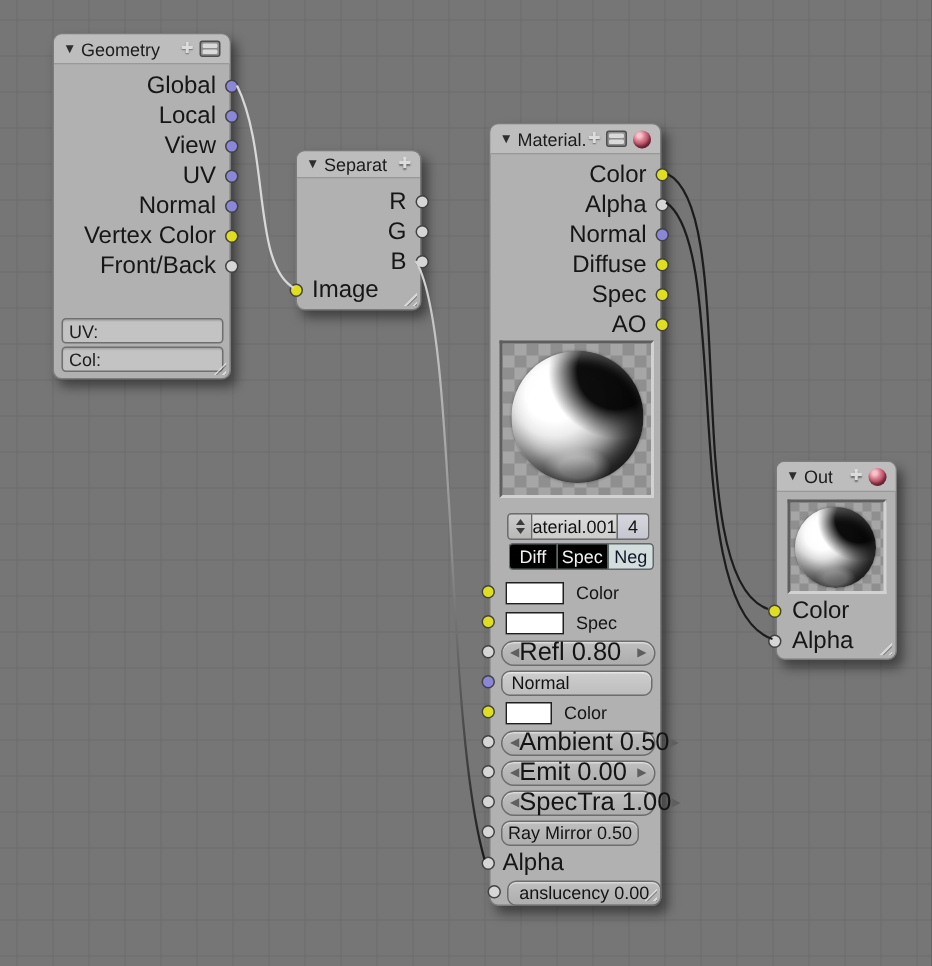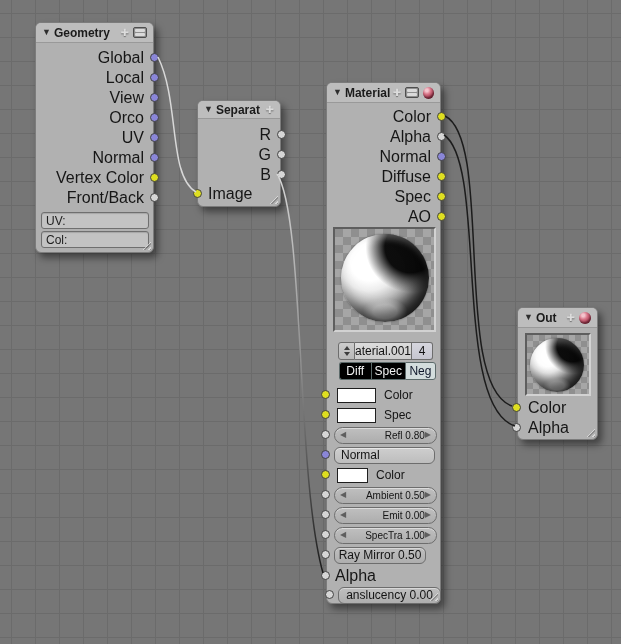--- a/index.html
+++ b/index.html
@@ -15,21 +15,21 @@
   }
   .node{
     position:absolute;background:#b1b1b1;border:1px solid #7c7c7c;border-radius:6px;
     box-shadow:4px 5px 7px rgba(15,15,15,0.5);
   }
   .node-header{
     position:relative;height:20px;background:#bdbdbd;border-bottom:1px solid #999;
     border-radius:5px 5px 0 0;display:flex;align-items:center;padding:0 4px;
   }
   .collapse-tri{font-size:9px;color:#2e2e2e;margin:0 3px 0 2px;line-height:1;cursor:pointer;}
-  .node-title{font-size:12px;color:#1b1b1b;letter-spacing:0;white-space:nowrap;overflow:hidden;font-weight:bold;}
+  .node-title{font-size:12px;color:#1b1b1b;letter-spacing:0;white-space:nowrap;overflow:hidden;}
   .hdr-spacer{flex:1;}
   .plus-icon{font-size:10px;color:#dcdcdc;text-shadow:0 1px 1px rgba(60,60,60,.6);margin:0 2px;line-height:1;}
   .menu-icon{width:14px;height:11px;border:1px solid #4e4e4e;border-radius:2px;background:#8f8f8f;margin:0 2px;display:flex;flex-direction:column;justify-content:space-between;padding:1px;}
   .menu-icon i{display:block;height:3px;background:#dadada;border-radius:1px;}
   .ball-icon{width:12px;height:12px;border-radius:50%;margin:0 2px;
     background:radial-gradient(circle at 35% 28%, #f4c3cc 0 12%, #d87588 35%, #b04058 65%, #7c2338 95%);
     box-shadow:inset -1px -2px 2px rgba(0,0,0,.4);}
   .row{position:relative;height:20px;display:flex;align-items:center;}
   .row .lbl{font-size:16px;color:#161616;white-space:nowrap;}
   .out-row{justify-content:flex-end;padding-right:9px;}
@@ -56,21 +56,21 @@
       radial-gradient(circle at 79% 15%, rgba(5,5,5,.97) 0 25%, rgba(5,5,5,0) 44%),
       radial-gradient(ellipse 34% 20% at 50% 88%, rgba(200,200,200,.85) 0 40%, rgba(200,200,200,0) 75%),
       radial-gradient(circle at 32% 32%, #ffffff 0%, #ffffff 22%, #ececec 34%, #bdbdbd 47%, #8a8a8a 59%, #4a4a4a 73%, #141414 87%, #000 100%);
     box-shadow:inset -7px -9px 14px rgba(0,0,0,.55), inset 3px 4px 7px rgba(255,255,255,.35), 0 0 2px rgba(0,0,0,.4);
   }
   .widget{position:absolute;height:17px;display:flex;align-items:center;}
   .slider{
     background:linear-gradient(#bfbfbf,#adadad);border:1px solid #6d6d6d;border-radius:9px;
     justify-content:space-between;padding:0 5px;box-shadow:inset 0 1px 0 rgba(255,255,255,.45);
   }
-  .slider .sl-text{font-size:10px;color:#141414;flex:1;text-align:right;white-space:nowrap;}
+  .slider .sl-text{font-size:17px;color:#141414;flex:1;text-align:left;white-space:nowrap;}
   .slider .arr{font-size:8px;color:#5f5f5f;line-height:1;}
   .numfield{
     background:linear-gradient(#bfbfbf,#aeaeae);border:1px solid #6d6d6d;border-radius:6px;
     justify-content:center;font-size:12px;color:#141414;box-shadow:inset 0 1px 0 rgba(255,255,255,.4);white-space:nowrap;
   }
   .btn-flat{
     background:linear-gradient(#cecece,#bdbdbd);border:1px solid #6d6d6d;border-radius:6px;
     font-size:12px;color:#141414;padding:0 6px;box-shadow:inset 0 1px 0 rgba(255,255,255,.5);
   }
   .swatch{width:39px;height:15px;background:#ffffff;border:1px solid #1f1f1f;}
@@ -125,24 +125,20 @@
       <div class="row out-row">
         <span class="lbl">Global</span>
         <span class="sock right sock-purple"></span>
       </div>
       <div class="row out-row">
         <span class="lbl">Local</span>
         <span class="sock right sock-purple"></span>
       </div>
       <div class="row out-row">
         <span class="lbl">View</span>
-        <span class="sock right sock-purple"></span>
-      </div>
-      <div class="row out-row">
-        <span class="lbl">Orco</span>
         <span class="sock right sock-purple"></span>
       </div>
       <div class="row out-row">
         <span class="lbl">UV</span>
         <span class="sock right sock-purple"></span>
       </div>
       <div class="row out-row">
         <span class="lbl">Normal</span>
         <span class="sock right sock-purple"></span>
       </div>

